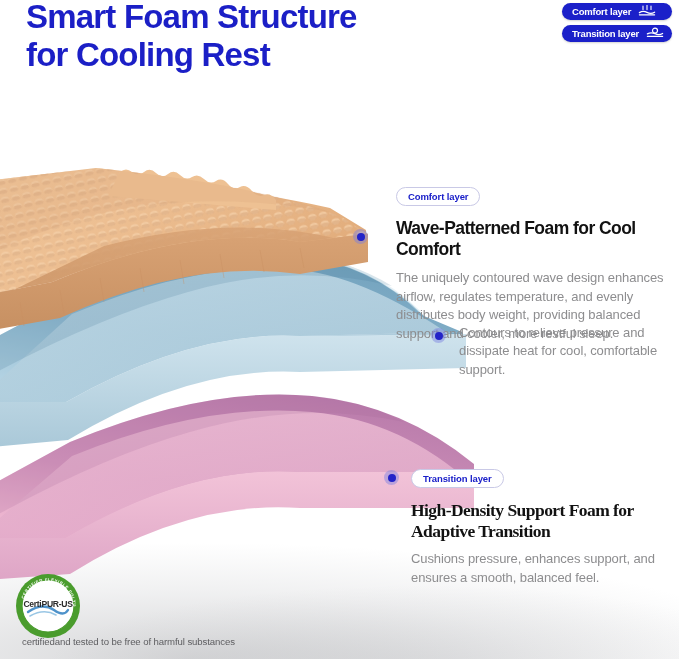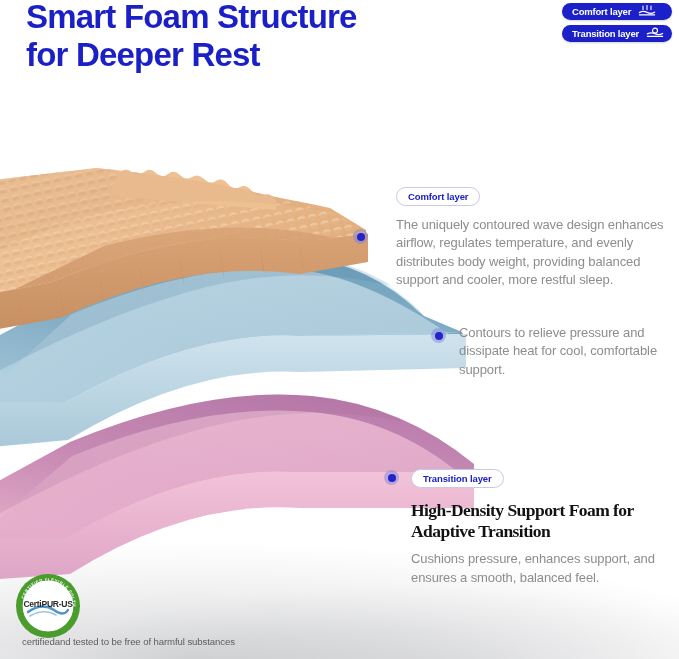--- a/index.html
+++ b/index.html
@@ -100,21 +100,21 @@
     font-size:9.6px; line-height:1.32; color:#5d5d60; letter-spacing:-.1px;
   }
 </style>
 </head>
 <body>
 
 <div class="bg-shadow"></div>
 
 <div class="page-title">
   <div>Smart Foam Structure</div>
-  <div>for Deeper Rest</div>
+  <div>for Cooling Rest</div>
 </div>
 
 <div class="top-badges">
 
   <div class="top-badge">
     <span>Comfort layer</span>
     <span class="bi">
       <svg width="18" height="11" viewBox="0 0 18 11">
         <g stroke="#ffffff" stroke-width="1.1" stroke-linecap="round" fill="none">
           <line x1="5" y1="1" x2="5" y2="4.4"></line>
@@ -239,20 +239,21 @@
       </g>
 
       <path d="M-40 34 L96 18 Q250 34 330 62 Q230 44 140 56 Q50 70 -40 120 Z" fill="#c98f62" opacity="0.12"></path>
     </g>
   </svg>
 </div>
 
 <div class="dot" id="dot-comfort"></div>
 <div class="anno" id="anno-comfort">
   <span class="pill">Comfort layer</span>
+  <h2>Wave-Patterned Foam for Cool Comfort</h2>
   <p>The uniquely contoured wave design enhances airflow, regulates temperature, and evenly distributes body weight, providing balanced support and cooler, more restful sleep.</p>
 </div>
 
 <div class="dot" id="dot-gel"></div>
 <div class="anno" id="anno-gel">
   <p>Contours to relieve pressure and dissipate heat for cool, comfortable support.</p>
 </div>
 
 <div class="dot" id="dot-transition"></div>
 <div class="anno" id="anno-transition">

